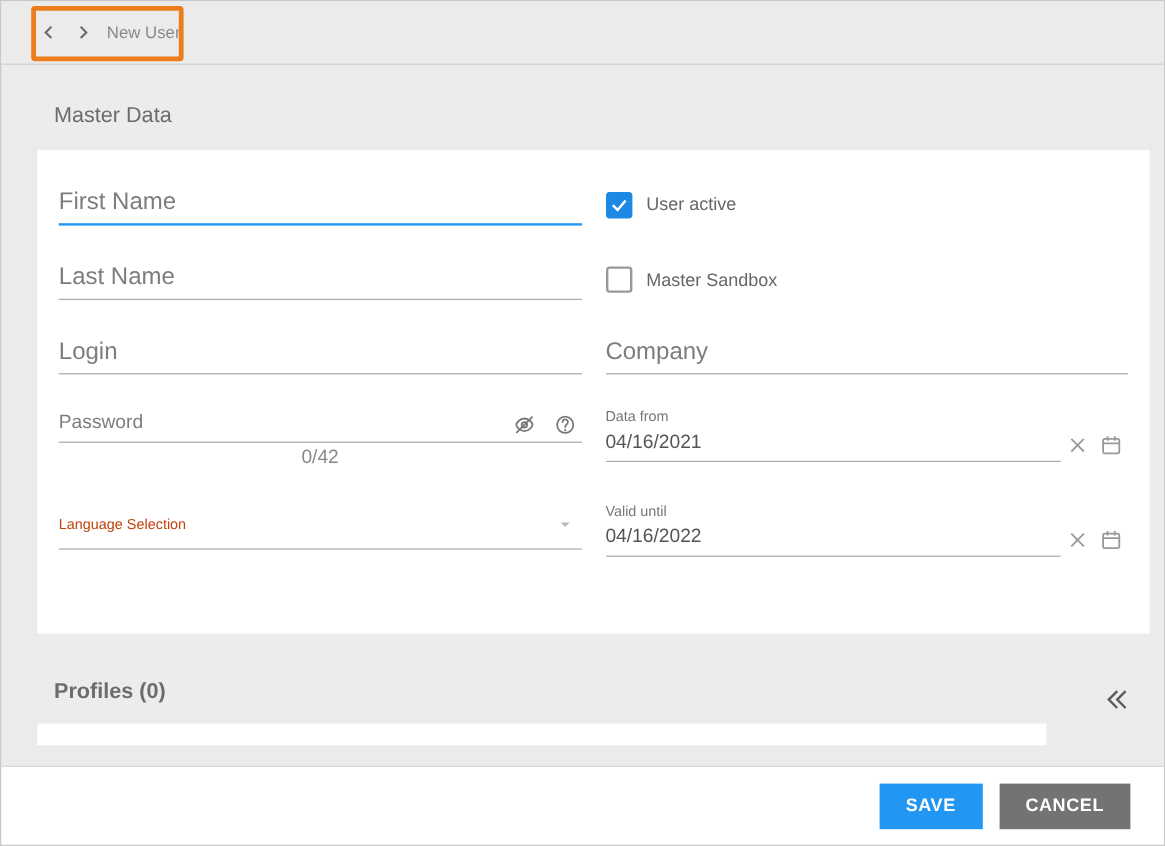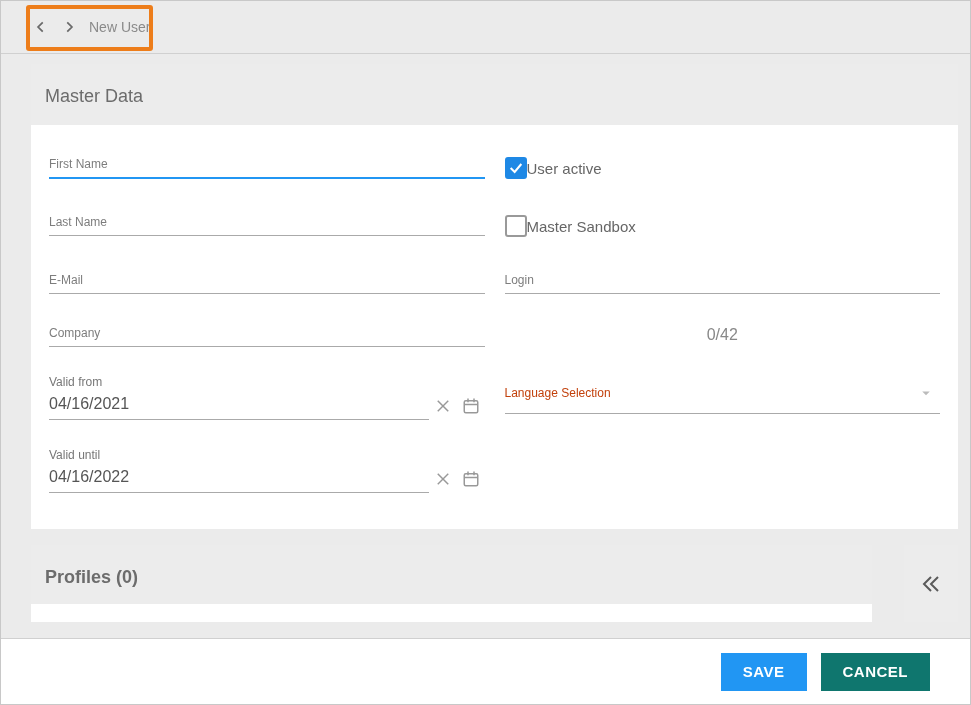--- a/index.html
+++ b/index.html
@@ -78,21 +78,21 @@
     column-gap: 20px;
     row-gap: 28px;
   }
   .field {
     position:relative;
   }
   .input {
     width:100%;
     border:none;
     border-bottom:1px solid #aaa;
-    font-size:12px;
+    font-size:20px;
     color:#555;
     background:transparent;
     padding: 4px 0 6px;
     outline:none;
   }
   .input::placeholder { color:#7d7d7d; }
   .field.focused .input { border-bottom:2px solid #2196f3; }
   .small-label {
     font-size:12px;
     color:#777;
@@ -114,21 +114,21 @@
   }
   .icon-btn {
     width:28px; height:28px;
     display:flex; align-items:center; justify-content:center;
     color:#999;
     cursor:pointer;
   }
   .icon-btn svg { width:18px; height:18px; fill:currentColor; }
 
   .checkbox-row {
-    display:flex; align-items:center; 
+    display:flex; align-items:center; gap:12px;
     min-height: 30px;
   }
   .cb {
     width:22px; height:22px;
     border:2px solid #999;
     border-radius:3px;
     display:flex; align-items:center; justify-content:center;
     cursor:pointer;
     background:#fff;
     flex-shrink: 0;
@@ -182,34 +182,34 @@
 
   
   .footer {
     position:absolute;
     bottom:0; left:0; right:0;
     height:66px;
     background:#fff;
     border-top:1px solid #d0d0d0;
     display:flex; align-items:center; justify-content:flex-end;
     gap:14px;
-    padding-right:40px;
+    padding-right:28px;
   }
   .btn {
     height:38px;
     padding: 0 22px;
     font-size:15px;
     font-weight:bold;
     letter-spacing:.5px;
     border:none;
     cursor:pointer;
     color:#fff;
   }
   .btn.save { background:#2196f3; }
-  .btn.cancel { background:#0f766e; }
+  .btn.cancel { background:#737373; }
 </style>
 </head>
 <body>
 
 <div class="highlight-box"></div>
 
 <div class="topbar">
   <div class="nav-arrows">
     <div class="nav-arrow">
       <svg viewBox="0 0 24 24">
@@ -250,38 +250,54 @@
           <input class="input" placeholder="Last Name" style="">
         </div>
 
         <div class="checkbox-row">
           <div class="cb">
             
           </div>
           <span class="cb-label">Master Sandbox</span>
         </div>
 
-        <div class="field">
-          <input class="input" placeholder="E-Mail" style="">
-        </div>
 
         <div class="field">
           <input class="input" placeholder="Login" style="">
         </div>
 
         <div class="field">
           <input class="input" placeholder="Company" style="">
         </div>
 
         <div style="position:relative;">
+          <div class="pw-field">
+            <input class="pw-input" type="password" placeholder="Password" style="">
+            <div class="pw-extras">
+              <div class="icon-btn">
+                <svg viewBox="0 0 24 24">
+                    <path d="M12 5c5 0 9 5 9 7s-4 7-9 7-9-5-9-7 4-7 9-7z" fill="none" stroke="#777" stroke-width="2"></path>
+                    <circle cx="12" cy="12" r="3" fill="none" stroke="#777" stroke-width="2"></circle>
+                    <line x1="3" y1="21" x2="21" y2="3" stroke="#777" stroke-width="2"></line>
+                  </svg>
+              </div>
+              <div class="icon-btn">
+                <svg viewBox="0 0 24 24">
+                    <circle cx="12" cy="12" r="9" fill="none" stroke="#777" stroke-width="2"></circle>
+                    <path d="M9 9a3 3 0 1 1 4.5 2.6C12.5 12.5 12 13 12 14.5" fill="none" stroke="#777" stroke-width="2" stroke-linecap="round"></path>
+                    <circle cx="12" cy="18" r="1.2" fill="#777"></circle>
+                  </svg>
+              </div>
+            </div>
+          </div>
           <div class="counter">0/42</div>
         </div>
 
         <div>
-          <span class="small-label">Valid from</span>
+          <span class="small-label">Data from</span>
           <div class="date-field">
             <input class="date-input" value="04/16/2021" style="">
             <div class="icon-btn">
               <svg viewBox="0 0 24 24">
                   <line x1="5" y1="5" x2="19" y2="19" stroke="#999" stroke-width="2"></line>
                   <line x1="19" y1="5" x2="5" y2="19" stroke="#999" stroke-width="2"></line>
                 </svg>
             </div>
             <div class="icon-btn">
               <svg viewBox="0 0 24 24">

